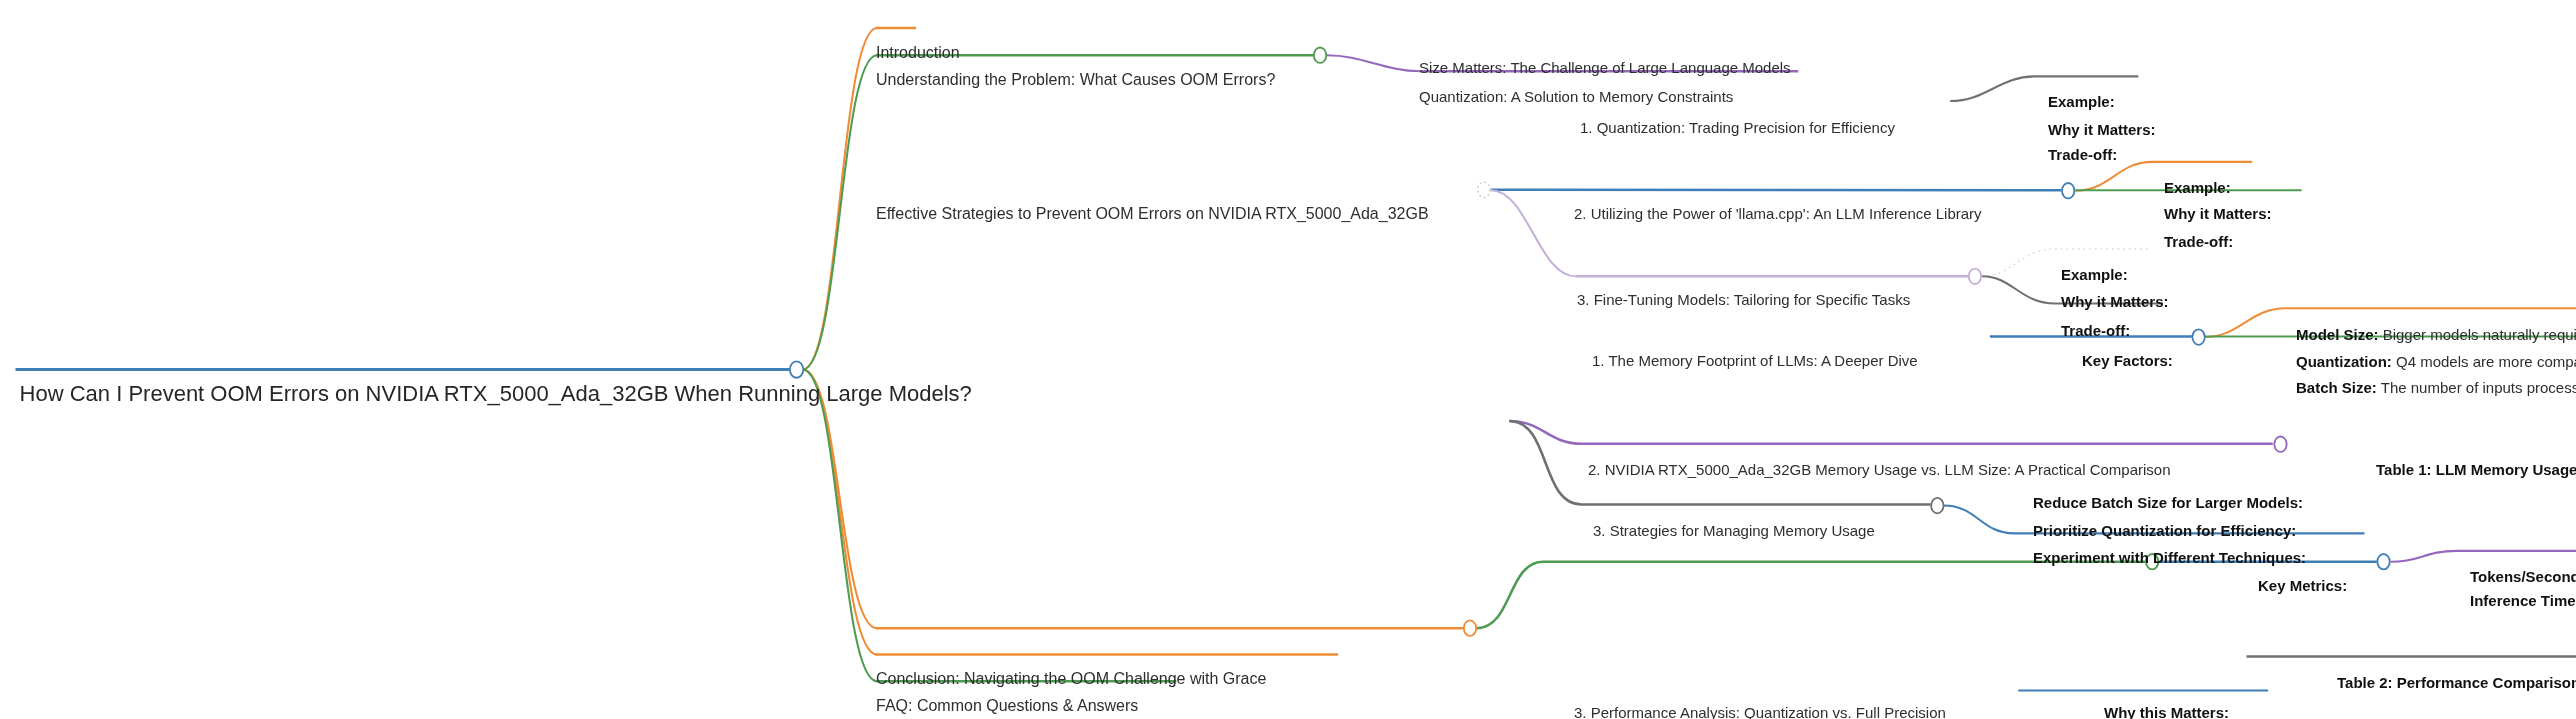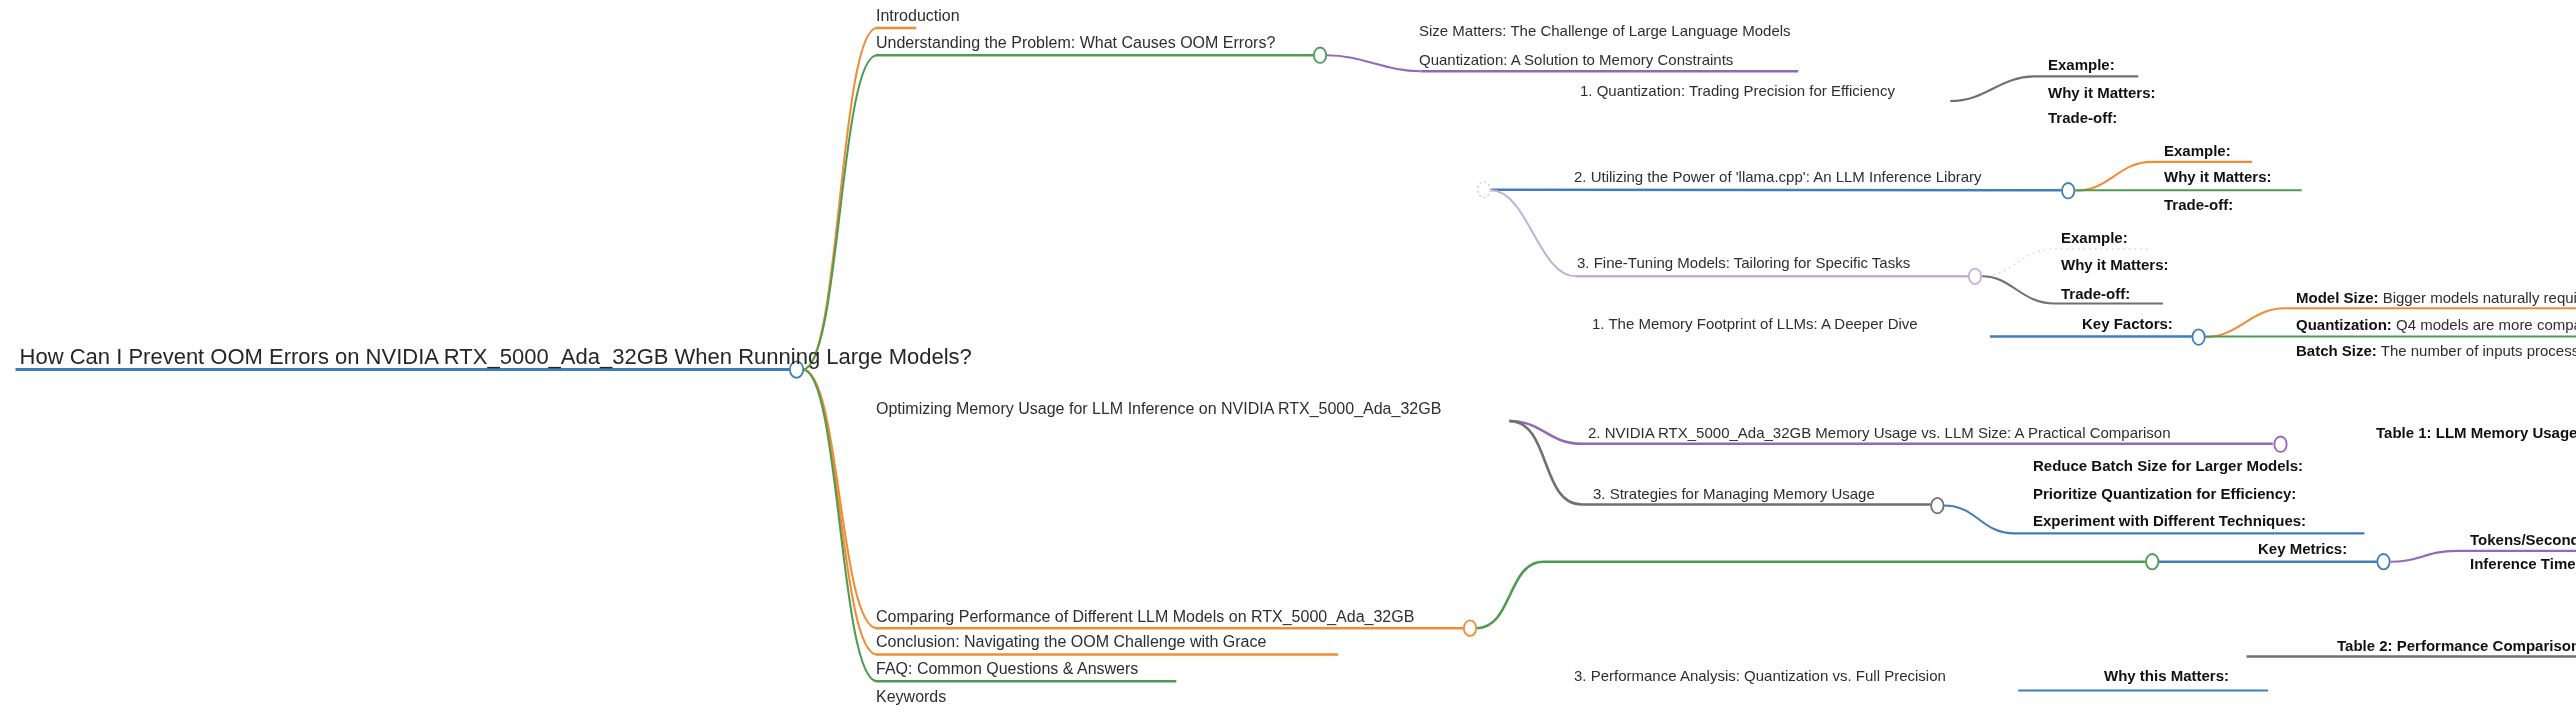--- a/index.html
+++ b/index.html
@@ -1,19 +1,19 @@
 <!DOCTYPE html>
 <html style="font-size:8.2px"><head>
 <meta charset="utf-8">
 <style>
   html,body{margin:0;padding:0;background:#ffffff;}
   #canvas{position:relative;width:3784px;height:720px;overflow:hidden;background:#fff;
           font-family:"Liberation Sans","DejaVu Sans",sans-serif;}
   svg.layer{position:absolute;left:0;top:0;}
-  .node{position:absolute;white-space:nowrap;font-size:15px;color:#2e2e2e;transform:translateY(-50%);line-height:1.15;}
+  .node{position:absolute;white-space:nowrap;font-size:15px;color:#2e2e2e;transform:translateY(-50%);line-height:1.15;margin-top:37px;}
   .lvl1{font-size:16px;}
   .root{font-size:22px;color:#262626;}
   .b{font-weight:bold;color:#111;}
   .node.bold{font-weight:bold;color:#111;}
 </style>
 </head>
 <body>
 
 <div id="canvas">
 
@@ -69,22 +69,21 @@
   <ellipse cx="2853" cy="1219" rx="12" ry="15" fill="#fff" stroke-width="3.5" stroke="#f08c35"></ellipse>
   <ellipse cx="4177" cy="1090" rx="12" ry="15" fill="#fff" stroke-width="3.5" stroke="#4e9b52"></ellipse>
   <ellipse cx="4626" cy="1090" rx="12" ry="15" fill="#fff" stroke-width="3.5" stroke="#3f7eb6"></ellipse>
   <ellipse cx="5683" cy="862" rx="12" ry="15" fill="#fff" stroke-width="3" stroke-dasharray="4 5" stroke="#cfcfcf"></ellipse>
   <ellipse cx="5786" cy="1275" rx="12" ry="15" fill="#fff" stroke-width="3.5" stroke="#707070"></ellipse>
 </svg>
 
 <div class="node root" style="left:19.6px;top:357px">How Can I Prevent OOM Errors on NVIDIA RTX_5000_Ada_32GB When Running Large Models?</div>
 <div class="node lvl1" style="left:876px;top:16px">Introduction</div>
 <div class="node lvl1" style="left:876px;top:43px">Understanding the Problem: What Causes OOM Errors?</div>
-<div class="node lvl1" style="left:876px;top:409px">Optimizing Memory Usage for LLM Inference on NVIDIA RTX_5000_Ada_32GB</div>
-<div class="node lvl1" style="left:876px;top:617px">Comparing Performance of Different LLM Models on RTX_5000_Ada_32GB</div>
+<div class="node lvl1" style="left:876px;top:177px">Effective Strategies to Prevent OOM Errors on NVIDIA RTX_5000_Ada_32GB</div>
 <div class="node lvl1" style="left:876px;top:642px">Conclusion: Navigating the OOM Challenge with Grace</div>
 <div class="node lvl1" style="left:876px;top:669px">FAQ: Common Questions &amp; Answers</div>
 <div class="node lvl1" style="left:876px;top:697px">Keywords</div>
 
 <div class="node" style="left:1419px;top:31px">Size Matters: The Challenge of Large Language Models</div>
 <div class="node" style="left:1419px;top:60px">Quantization: A Solution to Memory Constraints</div>
 
 <div class="node" style="left:1580px;top:91px">1. Quantization: Trading Precision for Efficiency</div>
 <div class="node" style="left:1574px;top:177px">2. Utilizing the Power of 'llama.cpp': An LLM Inference Library</div>
 <div class="node" style="left:1577px;top:263px">3. Fine-Tuning Models: Tailoring for Specific Tasks</div>

